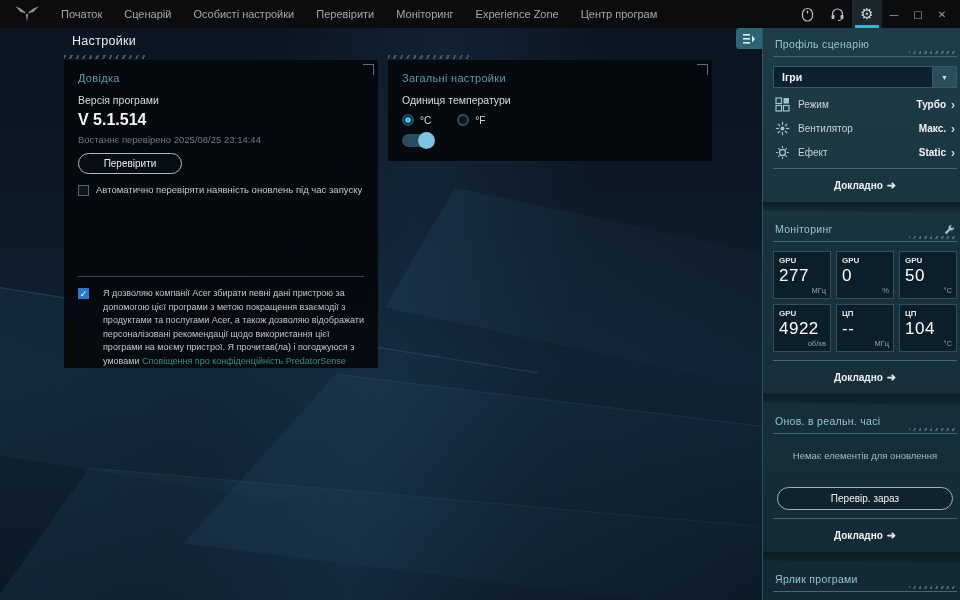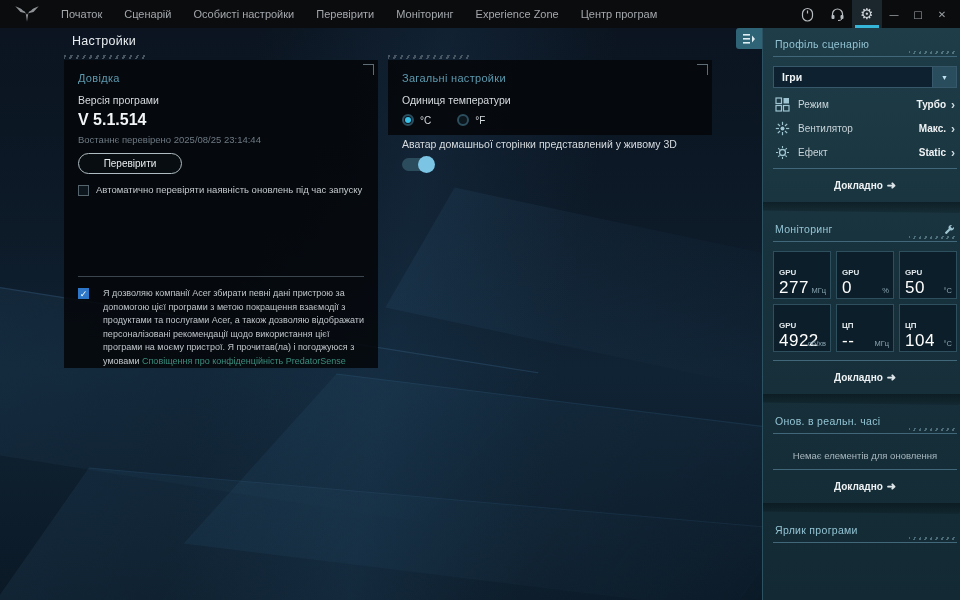--- a/index.html
+++ b/index.html
@@ -53,21 +53,21 @@
   .check-row { display:flex; align-items:flex-start; gap:7px; margin-top:10px; }
   .checkbox { width:11px; height:11px; flex:0 0 auto; border:1px solid #55646d; background:#0d161c; margin-top:1px; }
   .checkbox.checked { background:#2e77c8; border-color:#2e77c8; color:#fff; font-size:9px; line-height:11px;
     text-align:center; font-family:"DejaVu Sans", sans-serif; }
   .check-label { color:#c3c9cd; font-size:9.5px; line-height:1.35; }
   .divider { height:1px; background:#3a454d; margin:11px 0 10px; }
   .privacy-title { color:#d6dbdf; font-size:10px; margin-bottom:8px; }
   .privacy-text { color:#c0c6cb; font-size:9px; line-height:1.5;margin-left:7px; }
   .privacy-link { color:#3c8d7d; }
 
-  .general-panel { left:388px; top:60px; width:324px; height:75px; padding:12px 14px; }
+  .general-panel { left:388px; top:60px; width:324px; height:101px; padding:12px 14px; }
   .temp-label { margin-top:10px; }
   .radio-row { display:flex; align-items:center; gap:26px; margin-top:8px; }
   .radio-opt { display:flex; align-items:center; gap:6px; color:#d6dbdf; font-size:10px; }
   .radio { width:12px; height:12px; border-radius:50%; border:2px solid #2c4e5e; background:#0c161d; position:relative; }
   .radio.sel::after { content:""; position:absolute; left:1px; top:1px; width:6px; height:6px; border-radius:50%; background:#39c2ea; }
   .avatar-label { margin-top:12px; }
   .toggle { margin-top:8px; width:32px; height:13px; border-radius:7px; background:#2b4c5c; position:relative; }
   .toggle .knob { position:absolute; right:-1px; top:-2px; width:17px; height:17px; border-radius:50%; background:#7cc4e4; }
 
   
@@ -98,21 +98,21 @@
 
   .profile-row { display:flex; align-items:center; margin-top:9px; padding:0 2px; }
   .profile-row .picon { width:15px; height:15px; margin-right:8px; flex:0 0 auto; color:#9fc5d2; }
   .profile-row .plabel { color:#c9d4d9; font-size:10px; }
   .profile-row .pvalue { margin-left:auto; color:#f0f3f5; font-size:10px; font-weight:bold; }
   .profile-row .pchev { color:#cfdbe1; font-size:12px; font-weight:bold; margin-left:5px; line-height:1; }
 
   .wrench { color:#9fc5d2; }
 
   .mon-grid { display:grid; grid-template-columns:repeat(3, 1fr); gap:5px; margin-top:9px; }
-  .tile { background:#0c1e29; border:1px solid #2d4f5e; height:48px; position:relative; padding:16px 5px; }
+  .tile { background:#0c1e29; border:1px solid #2d4f5e; height:48px; position:relative; padding:4px 5px; }
   .tile .tlabel { color:#dfe6ea; font-size:8px; font-weight:bold; }
   .tile .tvalue { color:#ffffff; font-size:17px; font-weight:normal; margin-top:1px; letter-spacing:.5px; }
   .tile .tunit { position:absolute; right:4px; bottom:3px; color:#8aa6b2; font-size:7.5px; }
 
   .empty-text { color:#a9b8c0; font-size:9.5px; text-align:center; margin-top:16px; }
   .check-now { margin:26px 4px 0; height:23px; border:1px solid #9fb4bc; border-radius:12px;
     background:rgba(12,26,34,.5); color:#eef2f4; font-size:10px; display:flex; align-items:center; justify-content:center; }
 </style>
 </head>
 <body>
@@ -194,21 +194,20 @@
   <div class="radio-row">
     <div class="radio-opt">
       <div class="radio sel"></div>
       <span>°C</span>
     </div>
     <div class="radio-opt">
       <div class="radio"></div>
       <span>°F</span>
     </div>
   </div>
-  <div class="lbl avatar-label">Аватар домашньої сторінки представлений у живому 3D</div>
   <div class="toggle">
     <div class="knob"></div>
   </div>
 </div>
 
 <div class="side-toggle">
   <svg width="14" height="12" viewBox="0 0 14 12">
     <rect x="1" y="1" width="7" height="1.6" fill="#dfeef4"></rect>
     <rect x="1" y="5" width="7" height="1.6" fill="#dfeef4"></rect>
     <rect x="1" y="9" width="7" height="1.6" fill="#dfeef4"></rect>
@@ -322,20 +321,21 @@
       <span class="more-link">Докладно</span><span class="more-arrow">➜</span>
     </div>
   </div>
   <div class="sec-gap"></div>
 
   <div class="section">
     <div class="sec-head">
       <span class="sec-title">Онов. в реальн. часі</span>
     </div>
     <div class="empty-text">Немає елементів для оновлення</div>
+    <div class="check-now">Перевір. зараз</div>
     <div class="more-row">
       <span class="more-link">Докладно</span><span class="more-arrow">➜</span>
     </div>
   </div>
   <div class="sec-gap"></div>
 
   <div class="section">
     <div class="sec-head">
       <span class="sec-title">Ярлик програми</span>
     </div>

